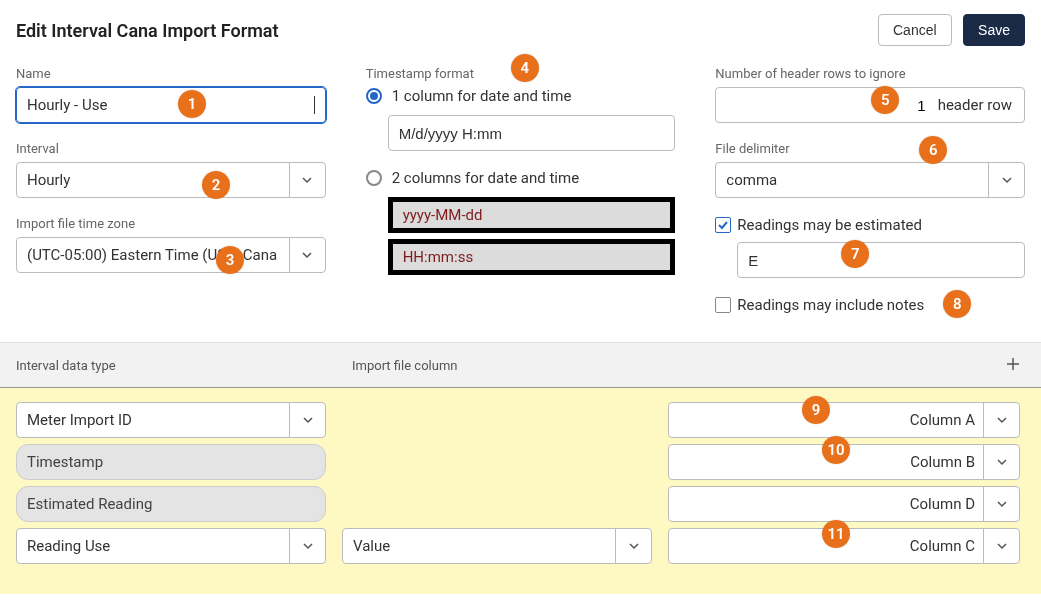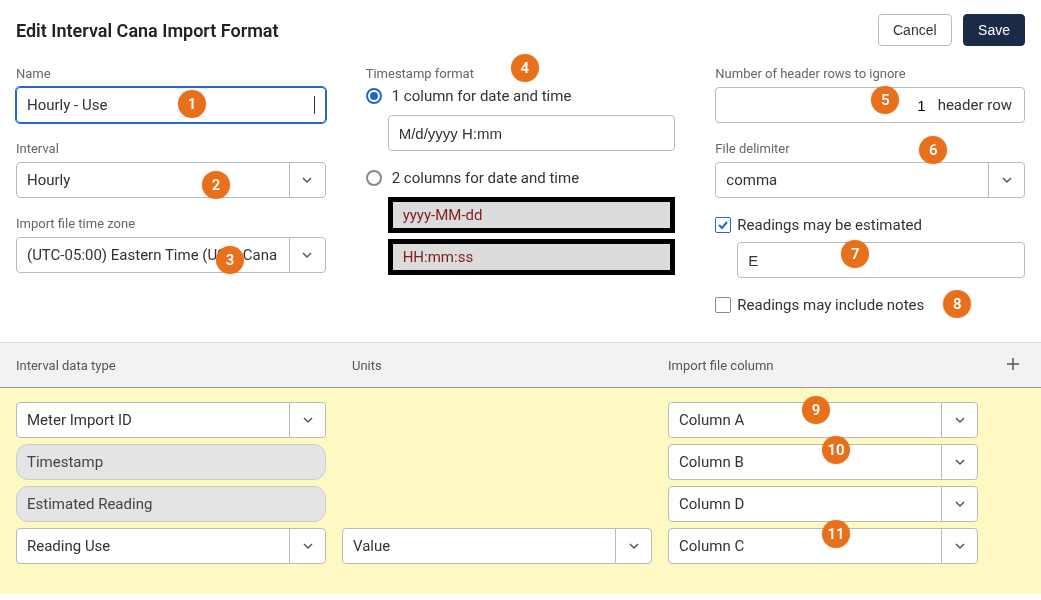--- a/index.html
+++ b/index.html
@@ -59,21 +59,21 @@
   .table-header { background:#f2f2f2; border-top:1px solid #ddd; border-bottom:1px solid #999; display:flex; padding:10px 16px; gap:16px; align-items:center; }
   .table-header .th { font-size:13px; color:#555; }
   .table-header .th1 { width: 320px; }
   .table-header .th2 { width: 300px; }
   .table-header .th3 { flex:1; }
   .table-header .add { margin-left:auto; color:#555; cursor:pointer; font-size:20px; padding:0 4px;}
   .table-body { padding: 14px 16px 24px; background:#fef9c3; }
   .trow { display:flex; gap:16px; align-items:center; margin-bottom:6px; }
   .cell1 { width:310px; }
   .cell2 { width:310px; }
-  .cell3 { width:310px; }
+  .cell3 { width:352px;text-align:right; }
   .static-cell { background:#e4e4e4; border:1px solid #ccc; border-radius:12px; height:36px; display:flex; align-items:center; padding:0 10px; font-size:15px; color:#444; width:310px; }
   .marker { position:absolute; width:28px; height:28px; border-radius:50%; background:#e8701a; color:#fff; font-weight:600; display:flex; align-items:center; justify-content:center; font-size:15px; pointer-events:none; box-shadow:0 0 0 1px rgba(0,0,0,0.05); }
   .rel { position:relative; }
   .cursor-caret { display:inline-block; width:1px; height:18px; background:#333; vertical-align:middle; margin-left:1px; }
 </style>
 </head>
 <body>
 
 <div class="rel" style="width:1041px;">
   <div class="header">
@@ -183,21 +183,20 @@
           <span class="checkbox"></span>
           <span>Readings may include notes</span>
         </div>
         <span class="marker" style="left:228px; top:-6px;">8</span>
       </div>
     </div>
   </div>
 
   <div class="table-header">
     <span class="th th1">Interval data type</span>
-    <span class="th th2">Units</span>
     <span class="th th3">Import file column</span>
     <span class="add">
       <svg width="16" height="16" viewBox="0 0 16 16">
           <path d="M8 2 V14 M2 8 H14" stroke="#555" stroke-width="1.5"></path>
         </svg>
     </span>
   </div>
 
   <div class="table-body rel">
 

